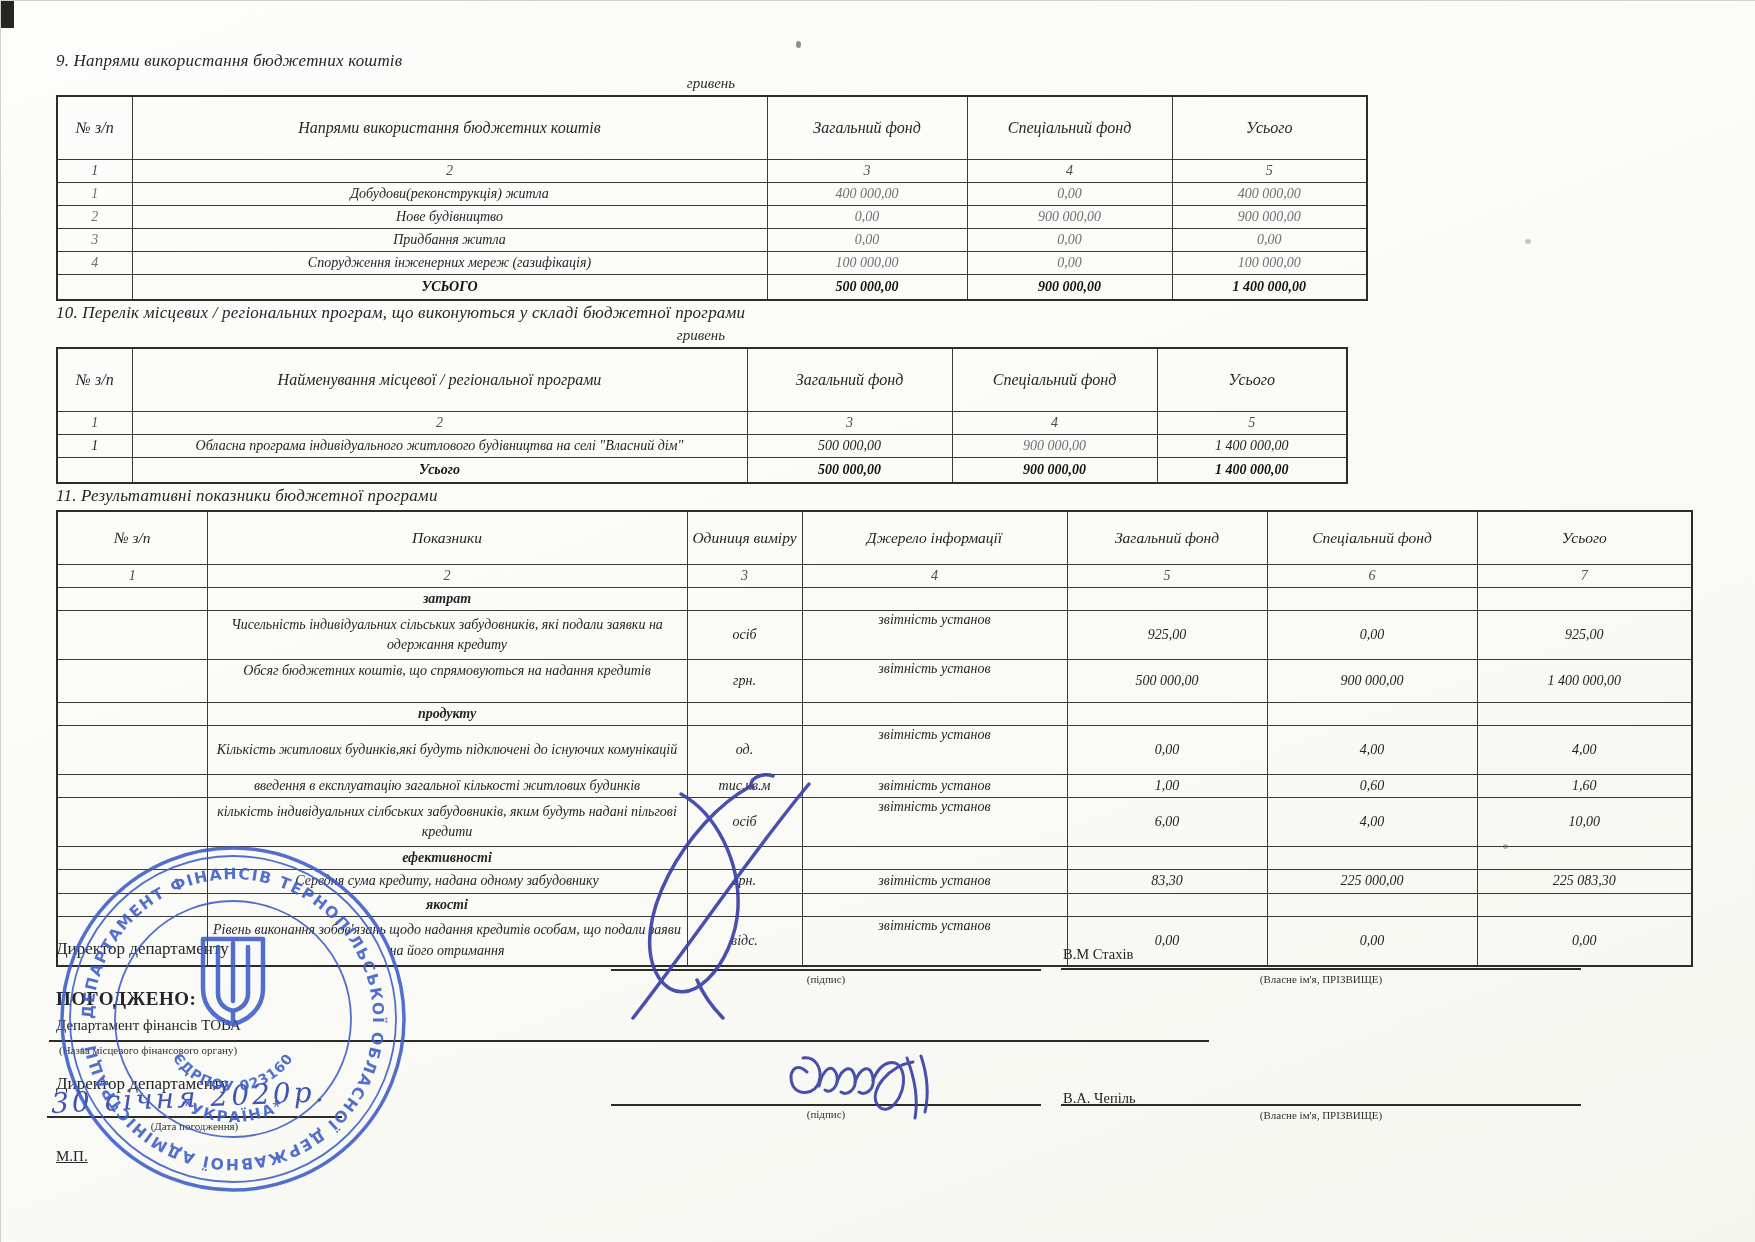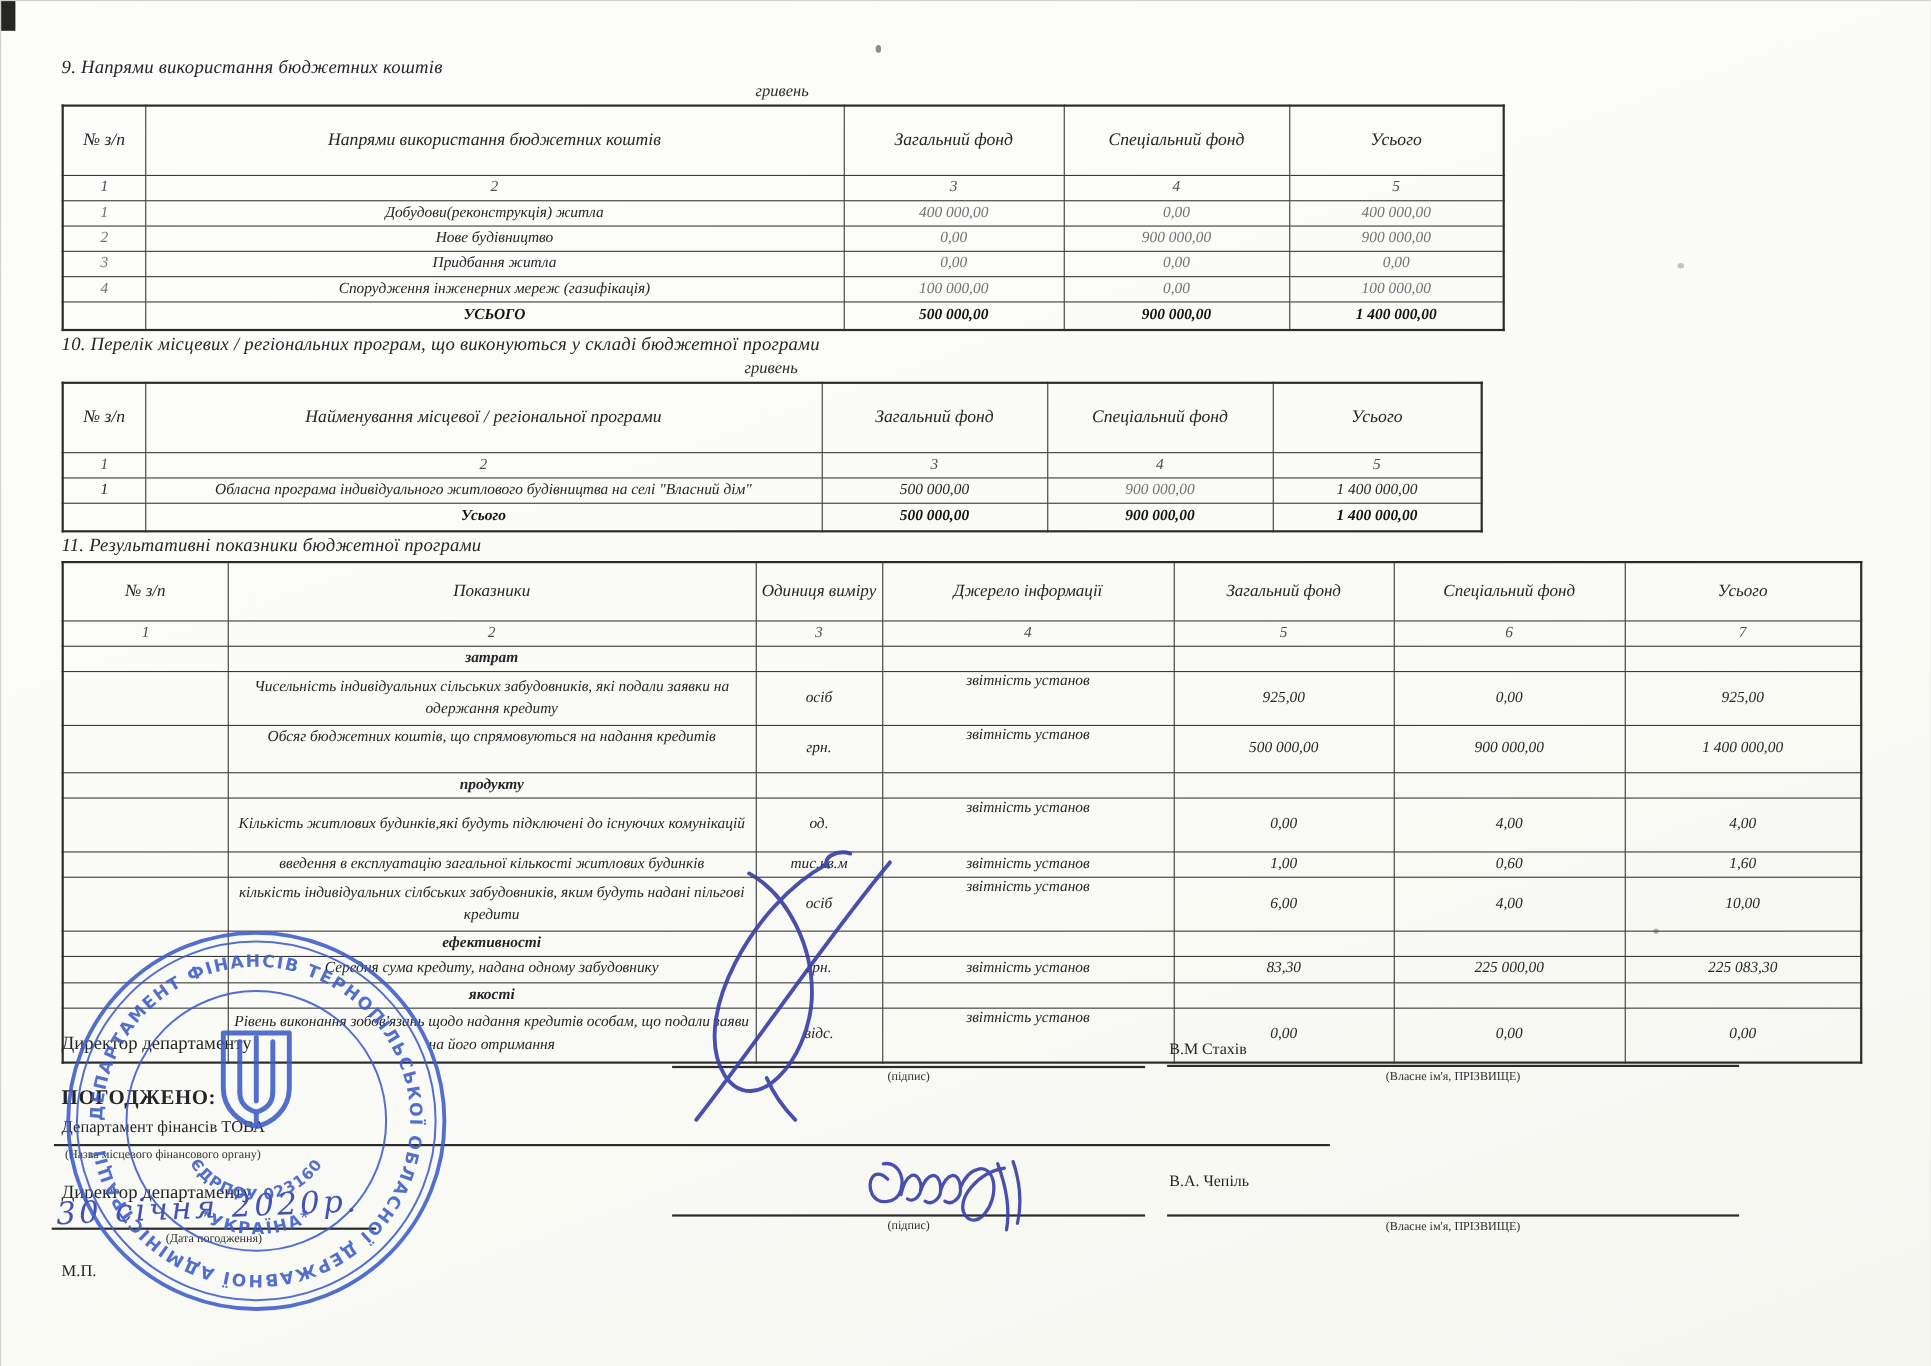--- a/index.html
+++ b/index.html
@@ -31,21 +31,21 @@
   .mid td{height:40px;}
   
   .footer{position:absolute;left:0;top:925px;width:1564px;height:317px;}
   .f-label{position:absolute;font-size:17px;}
   .approved{position:absolute;font-size:19px;font-weight:bold;letter-spacing:.5px;}
   .sline{position:absolute;border-top:2px solid #2b2b29;height:0;}
   .caption{position:absolute;font-size:11px;color:#2e3032;text-align:center;}
   .caption.left{text-align:left;}
   .f-name{position:absolute;font-size:14.5px;}
   .org-name{position:absolute;font-size:15px;}
-  .mp{position:absolute;font-size:15px;}
+  .mp{position:absolute;font-size:15px;text-decoration:underline;}
   .hand-date{
     position:absolute;font-family:"DejaVu Serif", serif;font-style:italic;
     font-size:28px;color:#4353b4;transform:rotate(-2.5deg);letter-spacing:3px;white-space:nowrap;
   }
   
   .ink{position:absolute;pointer-events:none;}
   
   .notch-tl{position:absolute;left:0;top:0;width:13px;height:27px;background:#262624;}
   .speck{position:absolute;background:rgba(50,50,55,.55);border-radius:50%;}
 </style>
@@ -308,21 +308,21 @@
     <div class="caption" style="left:1060px;top:47px;width:520px;">(Власне ім'я, ПРІЗВИЩЕ)</div>
 
     <div class="approved" style="left:55px;top:62px;">ПОГОДЖЕНО:</div>
     <div class="org-name" style="left:55px;top:91px;">Департамент фінансів ТОВА</div>
     <div class="sline" style="left:48px;top:114px;width:1160px;"></div>
     <div class="caption left" style="left:58px;top:118px;width:500px;">(Назва місцевого фінансового органу)</div>
 
     <div class="f-label" style="left:55px;top:148px;">Директор департаменту</div>
     <div class="sline" style="left:610px;top:178px;width:430px;"></div>
     <div class="caption" style="left:610px;top:182px;width:430px;">(підпис)</div>
-    <div class="f-name" style="left:1062px;top:140px;">В.А. Чепіль</div>
+    <div class="f-name" style="left:1062px;top:164px;">В.А. Чепіль</div>
     <div class="sline" style="left:1060px;top:178px;width:520px;"></div>
     <div class="caption" style="left:1060px;top:183px;width:520px;">(Власне ім'я, ПРІЗВИЩЕ)</div>
 
     <div class="hand-date" style="left:50px;top:155px;">30 січня 2020р.</div>
     <div class="sline" style="left:46px;top:190px;width:295px;"></div>
     <div class="caption" style="left:46px;top:194px;width:295px;">(Дата погодження)</div>
 
     <div class="mp" style="left:55px;top:222px;">М.П.</div>
   </div>
 

